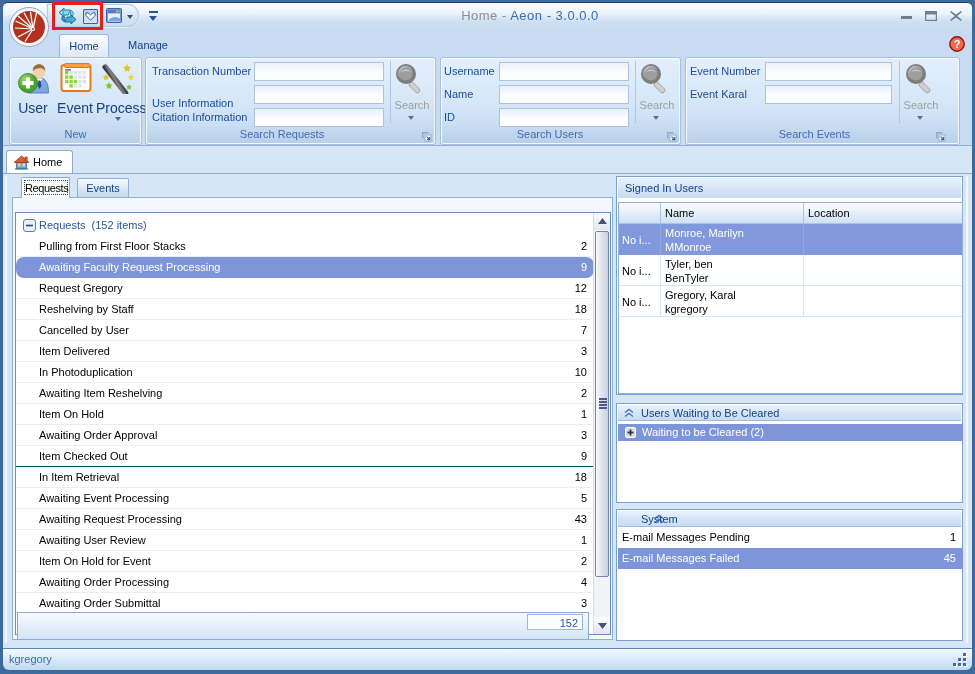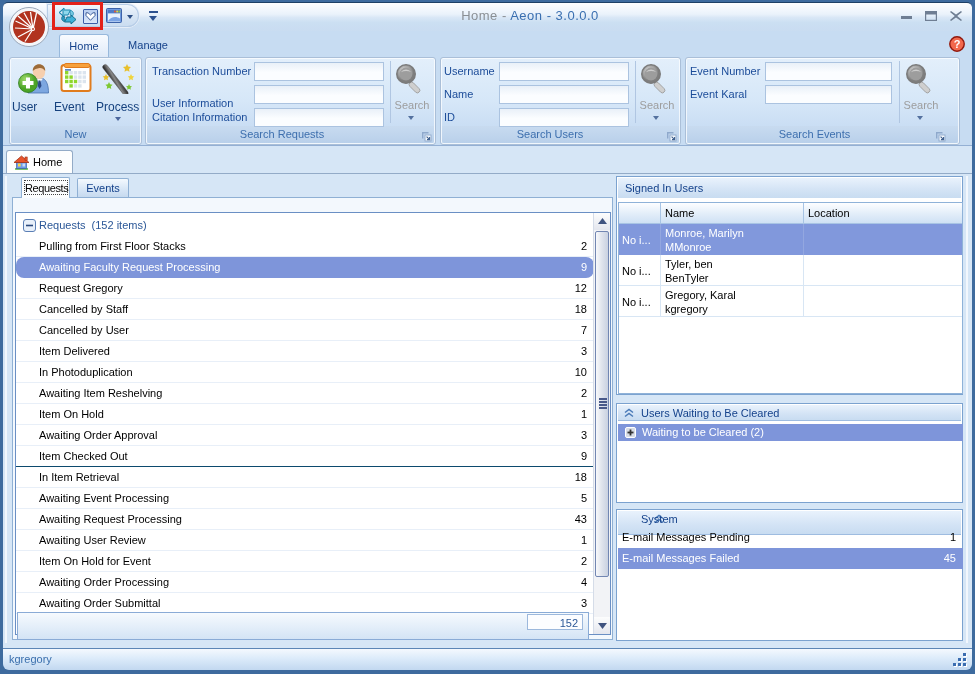--- a/index.html
+++ b/index.html
@@ -14,21 +14,21 @@
 #statusbar { left:3px; top:648px; width:969px; height:22px; border-radius:0 0 6px 6px;
   background:linear-gradient(#f4f9fe, #dcebfa 45%, #c2d8f0); border-top:1px solid #5c86b6; }
 .group { position:absolute; top:57px; height:88px; border:1px solid #aabfd8; border-radius:3px;
   background:linear-gradient(#e3effb, #d6e7f8 50%, #cadef4 78%, #d1e3f6); box-shadow:inset 0 0 0 1px rgba(255,255,255,0.7); overflow:hidden; }
 .gcap { position:absolute; left:1px; right:1px; bottom:1px; height:17px; background:linear-gradient(#c8dbf0,#b9d0ea);
   color:#3d6fae; text-align:center; line-height:17px; font-size:11px; border-radius:0 0 2px 2px; }
 .rlabel { position:absolute; color:#1c4c99; font-size:11px; line-height:19px; }
 .rinput { position:absolute; height:19px; background:linear-gradient(#e9f0f8, #fbfdff 55%); border:1px solid #abc3e0; }
 .vsep { position:absolute; width:1px; background:#b0c6e2; }
 .searchtxt { position:absolute; color:#9d9d9d; font-size:11px; text-align:center; }
-.btnlabel { position:absolute; color:#16427e; font-size:12px; }
+.btnlabel { position:absolute; color:#16427e; font-size:14px; text-align:center; }
 .downarr { position:absolute; width:0; height:0; border-left:3.5px solid transparent; border-right:3.5px solid transparent; border-top:4px solid #4a659c; }
 .listrow { position:absolute; left:0; width:100%; height:21px; line-height:21px; color:#000; }
 .listrow .cnt { position:absolute; right:7px; top:0; }
 .phead { position:absolute; left:1px; top:1px; right:1px; height:20px; font-size:11px;
   background:linear-gradient(#e9f2fc, #d3e3f5 60%, #c8dcf1); color:#15428b; line-height:20px; }
 </style>
 </head>
 <body>
 
 <div class="abs" id="titlebar"></div>
@@ -280,21 +280,21 @@
 
   <svg class="abs" style="left:7px; top:6px;" width="13" height="13" viewBox="0 0 13 13">
     <rect x="0.5" y="0.5" width="12" height="12" rx="2.5" fill="#e8f0fa" stroke="#5b7fb5"></rect>
     <rect x="3" y="5.7" width="7" height="1.6" fill="#2b4a7d"></rect>
   </svg>
   <div class="abs" style="left:23px; top:6px; color:#2b5797;">Requests&nbsp; (152 items)</div>
   <div id="rows" class="abs" style="left:0; top:23px; width:578px;">
       <div class="listrow" style="top:0px; border-bottom:1px solid #e8eff8;"><span style="margin-left:23px;">Pulling from First Floor Stacks</span><span class="cnt">2</span></div>
       <div class="listrow" style="top:21px; background:#7e95da; color:#fff;border-radius:8px;"><span style="margin-left:23px;">Awaiting Faculty Request Processing</span><span class="cnt">9</span></div>
       <div class="listrow" style="top:42px; border-bottom:1px solid #e8eff8;"><span style="margin-left:23px;">Request Gregory</span><span class="cnt">12</span></div>
-      <div class="listrow" style="top:63px; border-bottom:1px solid #e8eff8;"><span style="margin-left:23px;">Cancelled by Staff</span><span class="cnt">18</span></div>
+      <div class="listrow" style="top:63px; border-bottom:1px solid #e8eff8;"><span style="margin-left:23px;">Reshelving by Staff</span><span class="cnt">18</span></div>
       <div class="listrow" style="top:84px; border-bottom:1px solid #e8eff8;"><span style="margin-left:23px;">Cancelled by User</span><span class="cnt">7</span></div>
       <div class="listrow" style="top:105px; border-bottom:1px solid #e8eff8;"><span style="margin-left:23px;">Item Delivered</span><span class="cnt">3</span></div>
       <div class="listrow" style="top:126px; border-bottom:1px solid #e8eff8;"><span style="margin-left:23px;">In Photoduplication</span><span class="cnt">10</span></div>
       <div class="listrow" style="top:147px; border-bottom:1px solid #e8eff8;"><span style="margin-left:23px;">Awaiting Item Reshelving</span><span class="cnt">2</span></div>
       <div class="listrow" style="top:168px; border-bottom:1px solid #e8eff8;"><span style="margin-left:23px;">Item On Hold</span><span class="cnt">1</span></div>
       <div class="listrow" style="top:189px; border-bottom:1px solid #e8eff8;"><span style="margin-left:23px;">Awaiting Order Approval</span><span class="cnt">3</span></div>
       <div class="listrow" style="top:210px; border-bottom:1px solid #0c4a6e;"><span style="margin-left:23px;">Item Checked Out</span><span class="cnt">9</span></div>
       <div class="listrow" style="top:231px; border-bottom:1px solid #e8eff8;"><span style="margin-left:23px;">In Item Retrieval</span><span class="cnt">18</span></div>
       <div class="listrow" style="top:252px; border-bottom:1px solid #e8eff8;"><span style="margin-left:23px;">Awaiting Event Processing</span><span class="cnt">5</span></div>
       <div class="listrow" style="top:273px; border-bottom:1px solid #e8eff8;"><span style="margin-left:23px;">Awaiting Request Processing</span><span class="cnt">43</span></div>
@@ -367,21 +367,21 @@
     <svg class="abs" style="left:7px; top:3px;" width="11" height="11" viewBox="0 0 11 11">
       <rect x="0.5" y="0.5" width="10" height="10" rx="1.5" fill="#d8dde6" stroke="#ffffff"></rect>
       <rect x="2.5" y="4.6" width="6" height="1.8" fill="#333"></rect>
       <rect x="4.6" y="2.5" width="1.8" height="6" fill="#333"></rect>
     </svg>
     <span style="margin-left:24px;">Waiting to be Cleared (2)</span>
   </div>
 </div>
 
 <div class="abs" style="left:616px; top:509px; width:347px; height:132px; background:#ffffff; border:1px solid #7ba2cf;">
-  <div class="phead" style="height:24px; line-height:16px; border-bottom:1px solid #9ebce0;padding-left:30px;"><svg style="margin:3px 7px 0 6px;" width="10" height="10" viewBox="0 0 10 10">
+  <div class="phead" style="height:16px; line-height:16px; border-bottom:1px solid #9ebce0;padding-left:30px;"><svg style="margin:3px 7px 0 6px;" width="10" height="10" viewBox="0 0 10 10">
         <path d="M1 4.5 L5 1.5 L9 4.5 M1 8.5 L5 5.5 L9 8.5" fill="none" stroke="#4a7ab8" stroke-width="1.5"></path>
       </svg><span style="position:absolute; left:23px; top:0;">System</span></div>
   <div class="abs" style="left:1px; top:17px; width:345px; height:21px; color:#000; line-height:21px;">
     <span style="margin-left:4px;">E-mail Messages Pending</span>
     <span class="abs" style="right:7px;">1</span>
   </div>
   <div class="abs" style="left:1px; top:38px; width:345px; height:21px; background:#7e95da; color:#fff; line-height:21px;">
     <span style="margin-left:4px;">E-mail Messages Failed</span>
     <span class="abs" style="right:7px;">45</span>
   </div>

